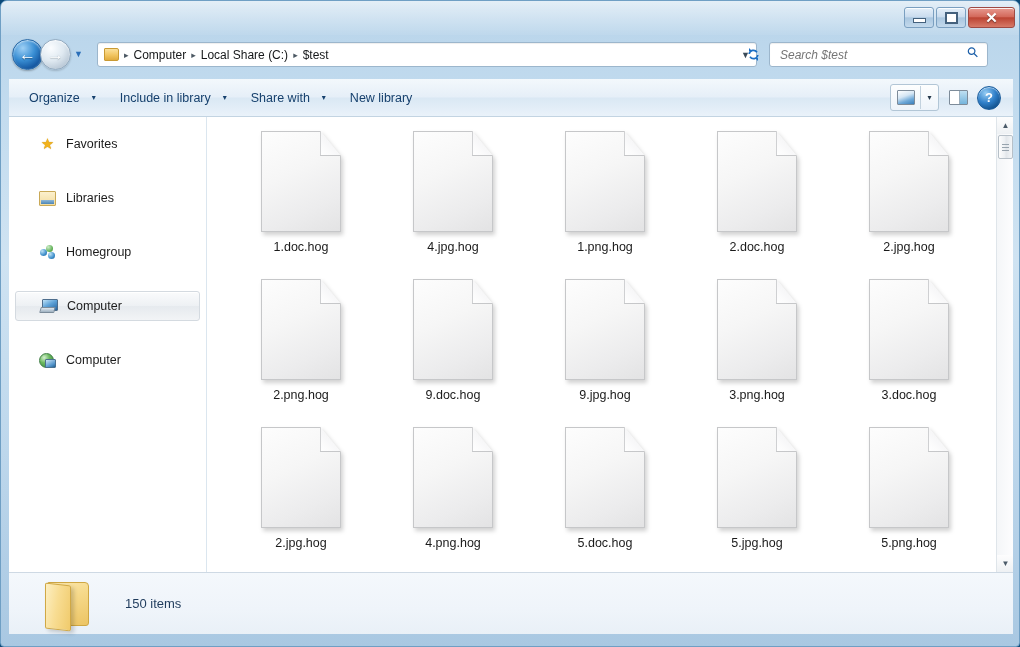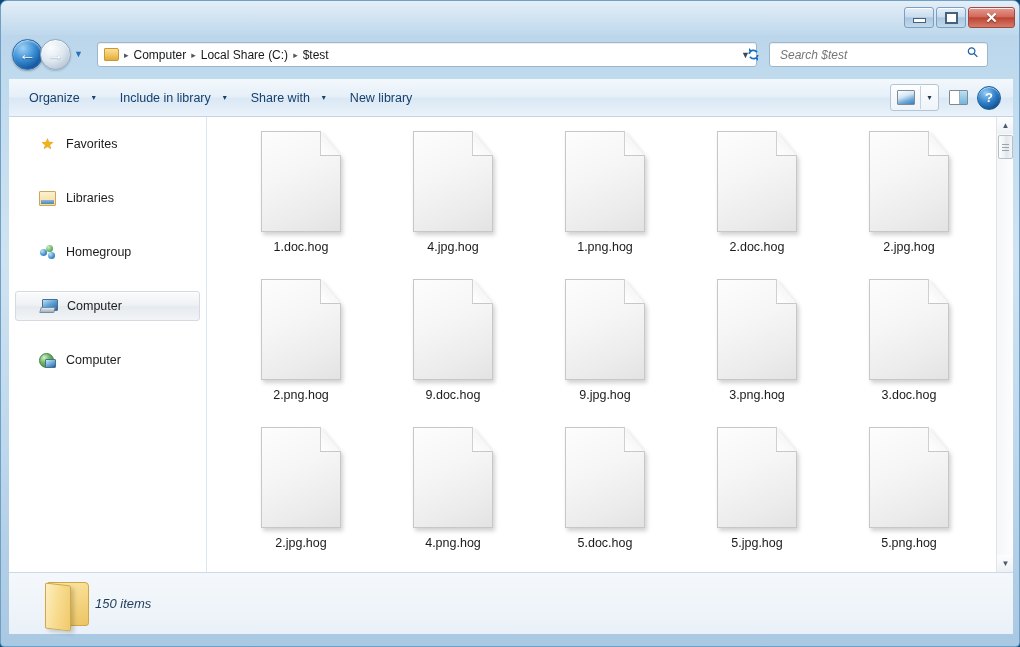--- a/index.html
+++ b/index.html
@@ -474,23 +474,23 @@
     position: absolute;
     left: 6px; top: 4px;
     width: 24px; height: 44px;
     background: linear-gradient(100deg, #fdefc2 0%, #f8dd93 45%, #f0ca6b 100%);
     border: 1px solid #d0a845;
     border-radius: 2px;
     transform: skewY(6deg);
     box-shadow: 3px 2px 4px rgba(0,0,0,0.18);
   }
   #status-text {
+    margin-left: 30px;
     font-size: 13px;
     color: #1f3b5c;
-    font-style: italic;
   }
 
   
   .star {
     color: #f2b21c;
     font-size: 15px;
     text-shadow: 0 0 1px #b07f0a;
   }
   
   .lib-ico {

